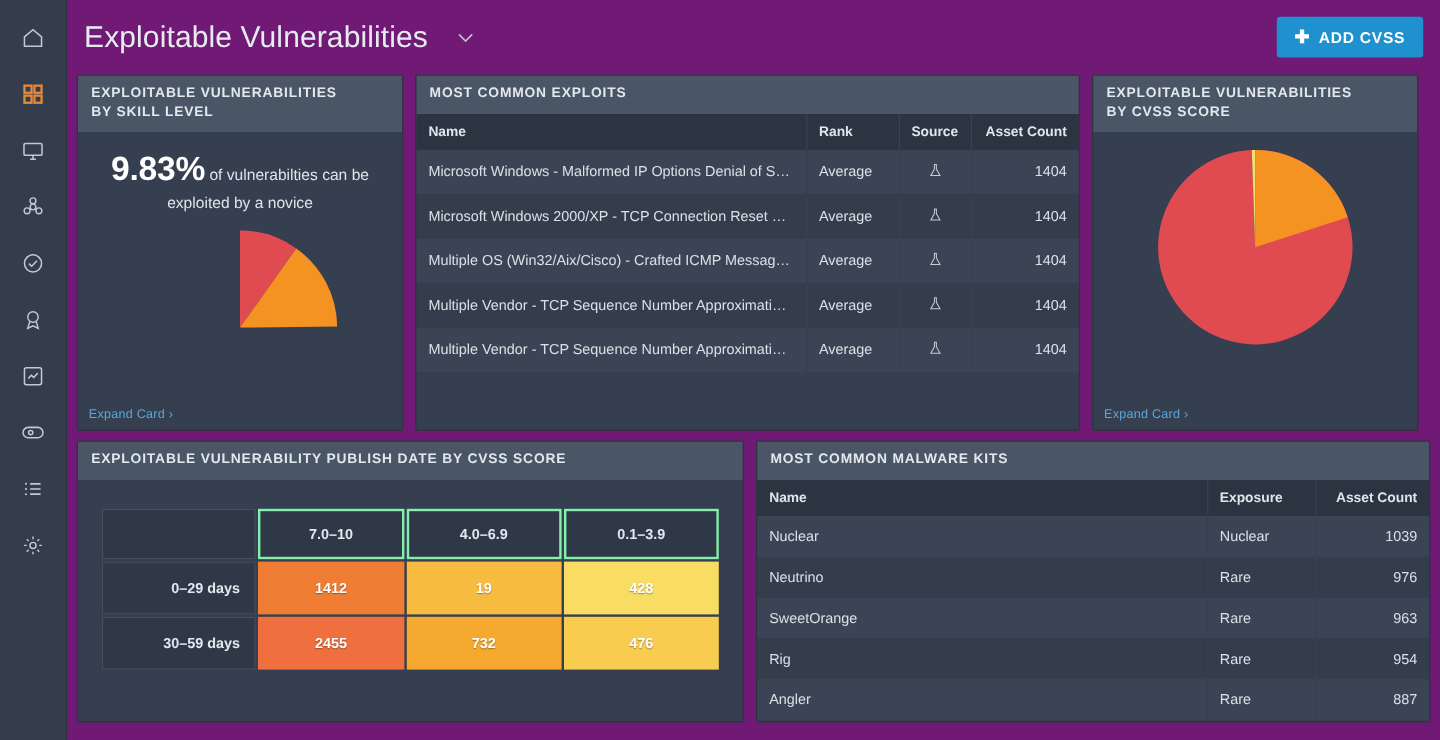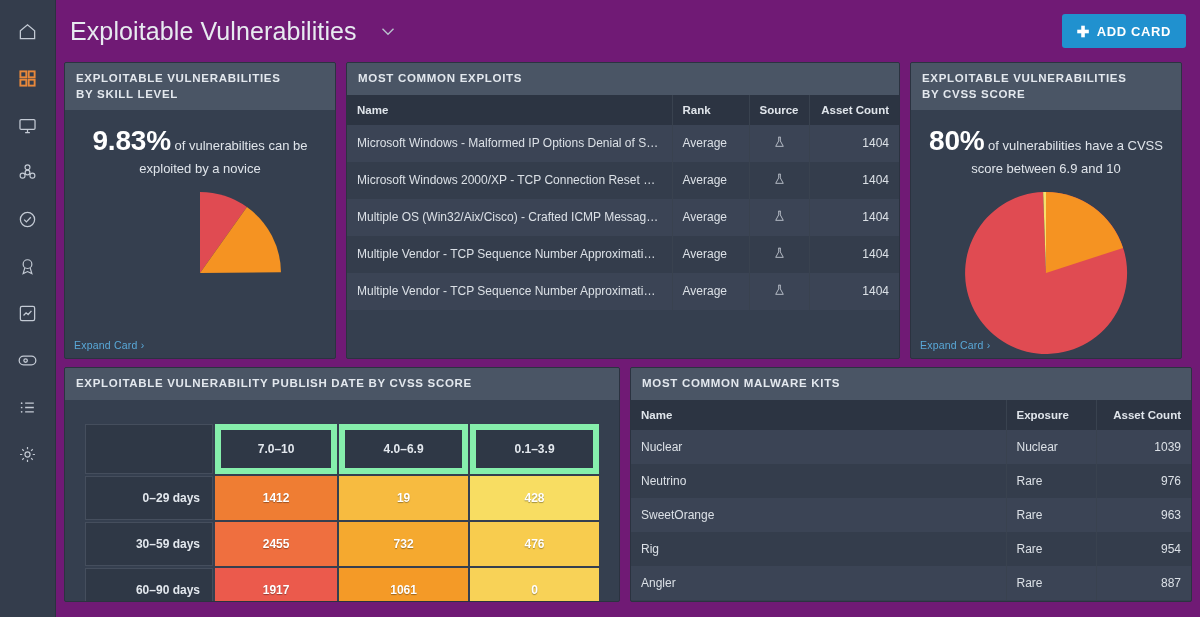--- a/index.html
+++ b/index.html
@@ -181,21 +181,21 @@
   .heat-wrap { padding: 22px 18px 0 18px; }
   table.heat {
     width: 100%;
     border-collapse: separate;
     border-spacing: 2px;
     font-size: 12px;
   }
   table.heat th.corner { background: #2f3846; border: 1px solid #454e5d; }
   table.heat th.colh {
     background: #2f3846;
-    border: 6px solid #86efac;
+    border: 2px solid #86efac;
     color: #e3e8ee;
     font-size: 12px;
     font-weight: bold;
     padding: 12px 6px;
     text-align: center;
   }
   table.heat td.rowh {
     background: #2f3846;
     border: 1px solid #454e5d;
     color: #e3e8ee;
@@ -313,21 +313,21 @@
     <div class="topbar">
       <span class="page-title">Exploitable Vulnerabilities</span>
       <span class="title-caret">
         <svg width="22" height="22" viewBox="0 0 24 24" fill="none" stroke="currentColor" stroke-width="1.5">
           <path d="M6 9.5l6 6 6-6"></path>
         </svg>
       </span>
       <div class="spacer"></div>
       <button class="add-card-btn">
         <span class="plus-glyph">✚</span>
-        <span>ADD CARD</span>
+        <span>ADD CVSS</span>
       </button>
     </div>
 
     <div class="grid-row">
 
       <section class="card card-sm">
         <div class="card-head">
           <div>EXPLOITABLE VULNERABILITIES</div>
           <div>BY SKILL LEVEL</div>
         </div>
@@ -430,24 +430,20 @@
           </table>
         </div>
       </section>
 
       <section class="card card-sm">
         <div class="card-head">
           <div>EXPLOITABLE VULNERABILITIES</div>
           <div>BY CVSS SCORE</div>
         </div>
         <div class="card-body">
-          <div class="pie-caption">
-            <span class="big">80%</span>
-            <span>of vulnerabilities have a CVSS score between 6.9 and 10</span>
-          </div>
           <div class="pie-wrap">
             <svg width="180" height="180" viewBox="0 0 100 100">
 
               <path d="M50 50 L50 5 A45 45 0 1 1 48.41 5.03 Z" fill="#e04b52"></path>
 
               <path d="M50 50 L48.41 5.03 A45 45 0 0 1 50 5 Z" fill="#f7e06a"></path>
 
               <path d="M50 50 L50 5 A45 45 0 0 1 92.80 36.09 Z" fill="#f59322"></path>
             </svg>
           </div>
@@ -480,26 +476,20 @@
                   <td class="cell" style="background:#ef7d33">1412</td>
                   <td class="cell" style="background:#f7bb40">19</td>
                   <td class="cell" style="background:#f8dd62">428</td>
                 </tr>
                 <tr>
                   <td class="rowh">30–59 days</td>
                   <td class="cell" style="background:#ef6f3f">2455</td>
                   <td class="cell" style="background:#f5a92f">732</td>
                   <td class="cell" style="background:#f8cc4e">476</td>
                 </tr>
-                <tr>
-                  <td class="rowh">60–90 days</td>
-                  <td class="cell" style="background:#eb5a4c">1917</td>
-                  <td class="cell" style="background:#f49a27">1061</td>
-                  <td class="cell" style="background:#f8d257">0</td>
-                </tr>
               </tbody>
             </table>
           </div>
         </div>
       </section>
 
       <section class="card card-br">
         <div class="card-head">MOST COMMON MALWARE KITS</div>
         <div class="card-body">
           <table class="dt">

